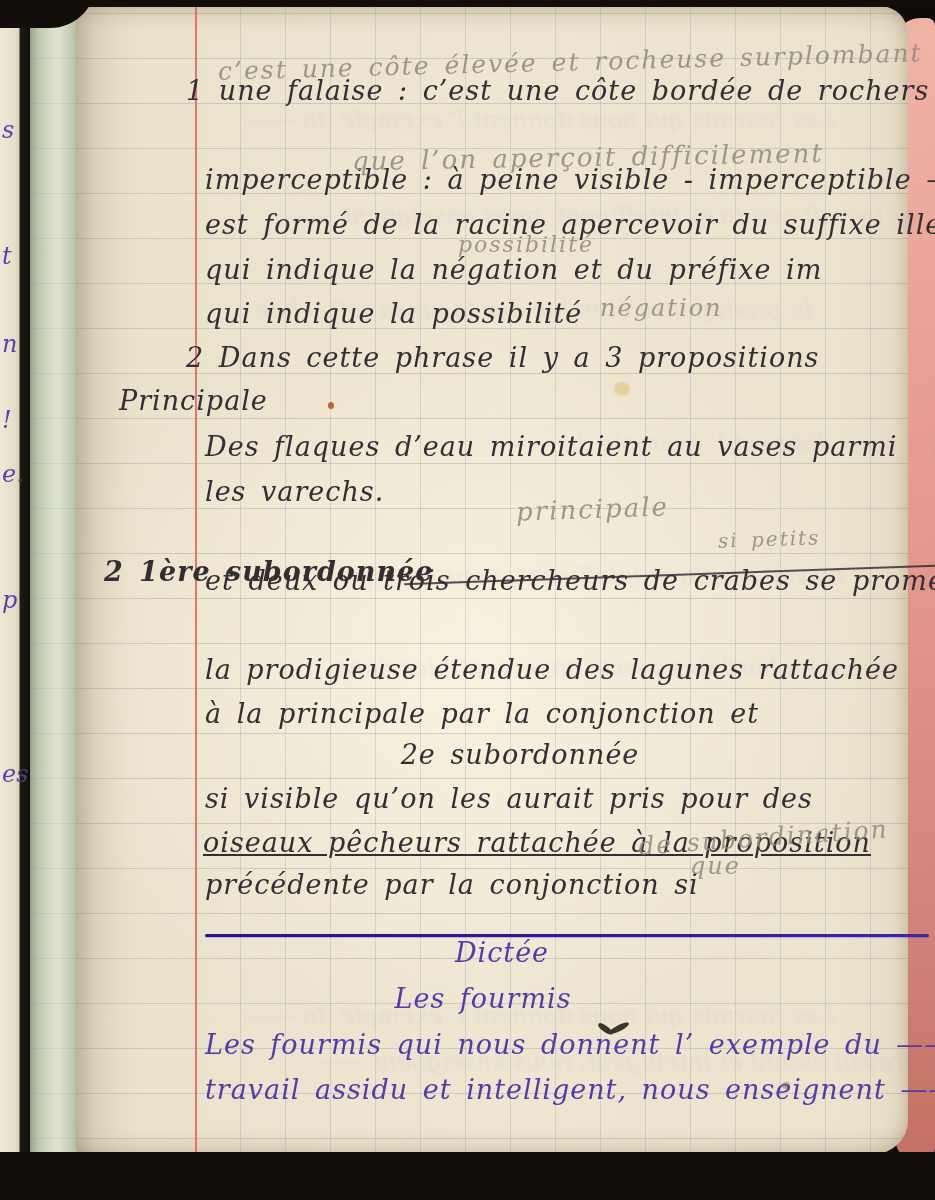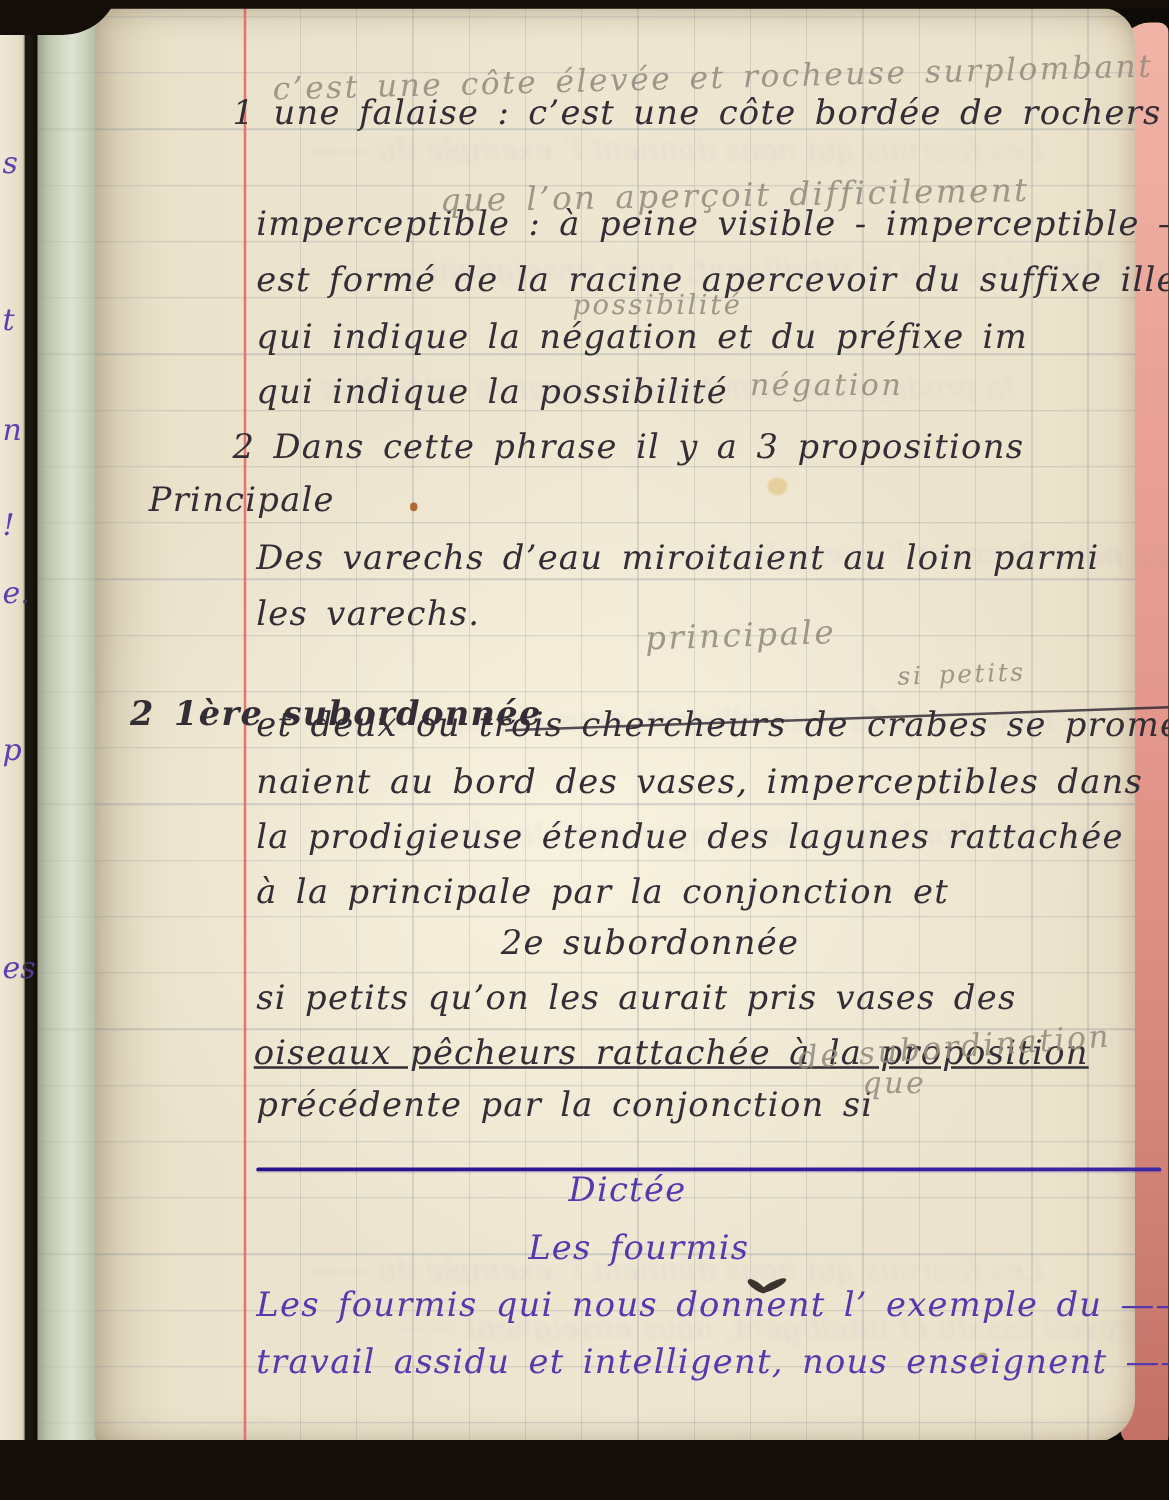--- a/index.html
+++ b/index.html
@@ -111,33 +111,32 @@
         <div class="ghost" style="left: 240px; top: 1042px;">travail assidu et intelligent, nous enseignent ——</div>
       </div>
     <div id="ink-layer">
         <div class="hw" style="left: 110px; top: 67px;">1 une falaise :  c’est une côte bordée de rochers ———</div>
         <div class="hw" style="left: 129px; top: 156px;">imperceptible : à peine visible - imperceptible —</div>
         <div class="hw" style="left: 129px; top: 201px;">est formé de la racine apercevoir du suffixe ille</div>
         <div class="hw" style="left: 129px; top: 246px;">qui indique la négation et du préfixe im</div>
         <div class="hw" style="left: 129px; top: 290px;">qui indique la possibilité</div>
         <div class="hw" style="left: 110px; top: 334px;">2 Dans cette phrase il y a 3 propositions</div>
         <div class="hw center tail" style="left: 459px; top: 377px;">Principale</div>
-        <div class="hw" style="left: 129px; top: 423px;">Des varechs d’eau miroitaient au loin parmi</div>
+        <div class="hw" style="left: 129px; top: 423px;">Des flaques d’eau miroitaient au vases parmi</div>
         <div class="hw" style="left: 129px; top: 468px;">les varechs.</div>
         <div class="hw center struck" style="left: 444px; top: 512px; font-weight: bold;">2 1ère subordonnée</div>
         <div class="hw" style="left: 129px; top: 557px;">et deux ou trois chercheurs de crabes   se prome-</div>
-        <div class="hw" style="left: 129px; top: 602px;">naient au bord des vases, imperceptibles dans</div>
         <div class="hw" style="left: 129px; top: 646px; text-align: center;">la prodigieuse étendue des lagunes rattachée</div>
         <div class="hw" style="left: 129px; top: 690px;">à la principale par la conjonction et</div>
         <div class="hw center" style="left: 444px; top: 731px;">2e subordonnée</div>
-        <div class="hw" style="left: 129px; top: 775px;">si petits qu’on les aurait pris vases des</div>
+        <div class="hw" style="left: 129px; top: 775px;">si visible qu’on les aurait pris pour des</div>
         <div class="hw" style="left: 127px; top: 819px; text-decoration: underline;">oiseaux pêcheurs rattachée à la proposition</div>
         <div class="hw" style="left: 129px; top: 861px;">précédente par la conjonction si</div>
         <div class="hw violet center" style="left: 426px; top: 929px; text-align: right;">Dictée</div>
-        <div class="hw violet center" style="left: 407px; top: 975px; margin-left: 28px;">Les fourmis</div>
+        <div class="hw violet center" style="left: 407px; top: 975px;">Les fourmis</div>
         <div class="hw violet" style="left: 129px; top: 1021px;">Les fourmis qui nous donnent l’ exemple du ——</div>
         <div class="hw violet" style="left: 129px; top: 1066px;">travail assidu et intelligent, nous enseignent ——</div>
       </div>
     <div id="pencil-layer">
         <div class="pencil" style="left: 142px; top: 40px; font-size: 25px; transform: rotate(-1.5deg);">c’est une côte élevée et rocheuse surplombant la mer</div>
         <div class="pencil" style="left: 276px; top: 136px; font-size: 26px; transform: rotate(-1deg);">que l’on aperçoit difficilement</div>
         <div class="pencil" style="left: 382px; top: 226px; font-size: 22px;">possibilité</div>
         <div class="pencil" style="left: 524px; top: 288px; font-size: 24px;">négation</div>
         <div class="pencil" style="left: 440px; top: 488px; font-size: 26px; transform: rotate(-2deg);">principale</div>
         <div class="pencil" style="left: 642px; top: 521px; font-size: 20px; transform: rotate(-2deg);">si petits</div>

